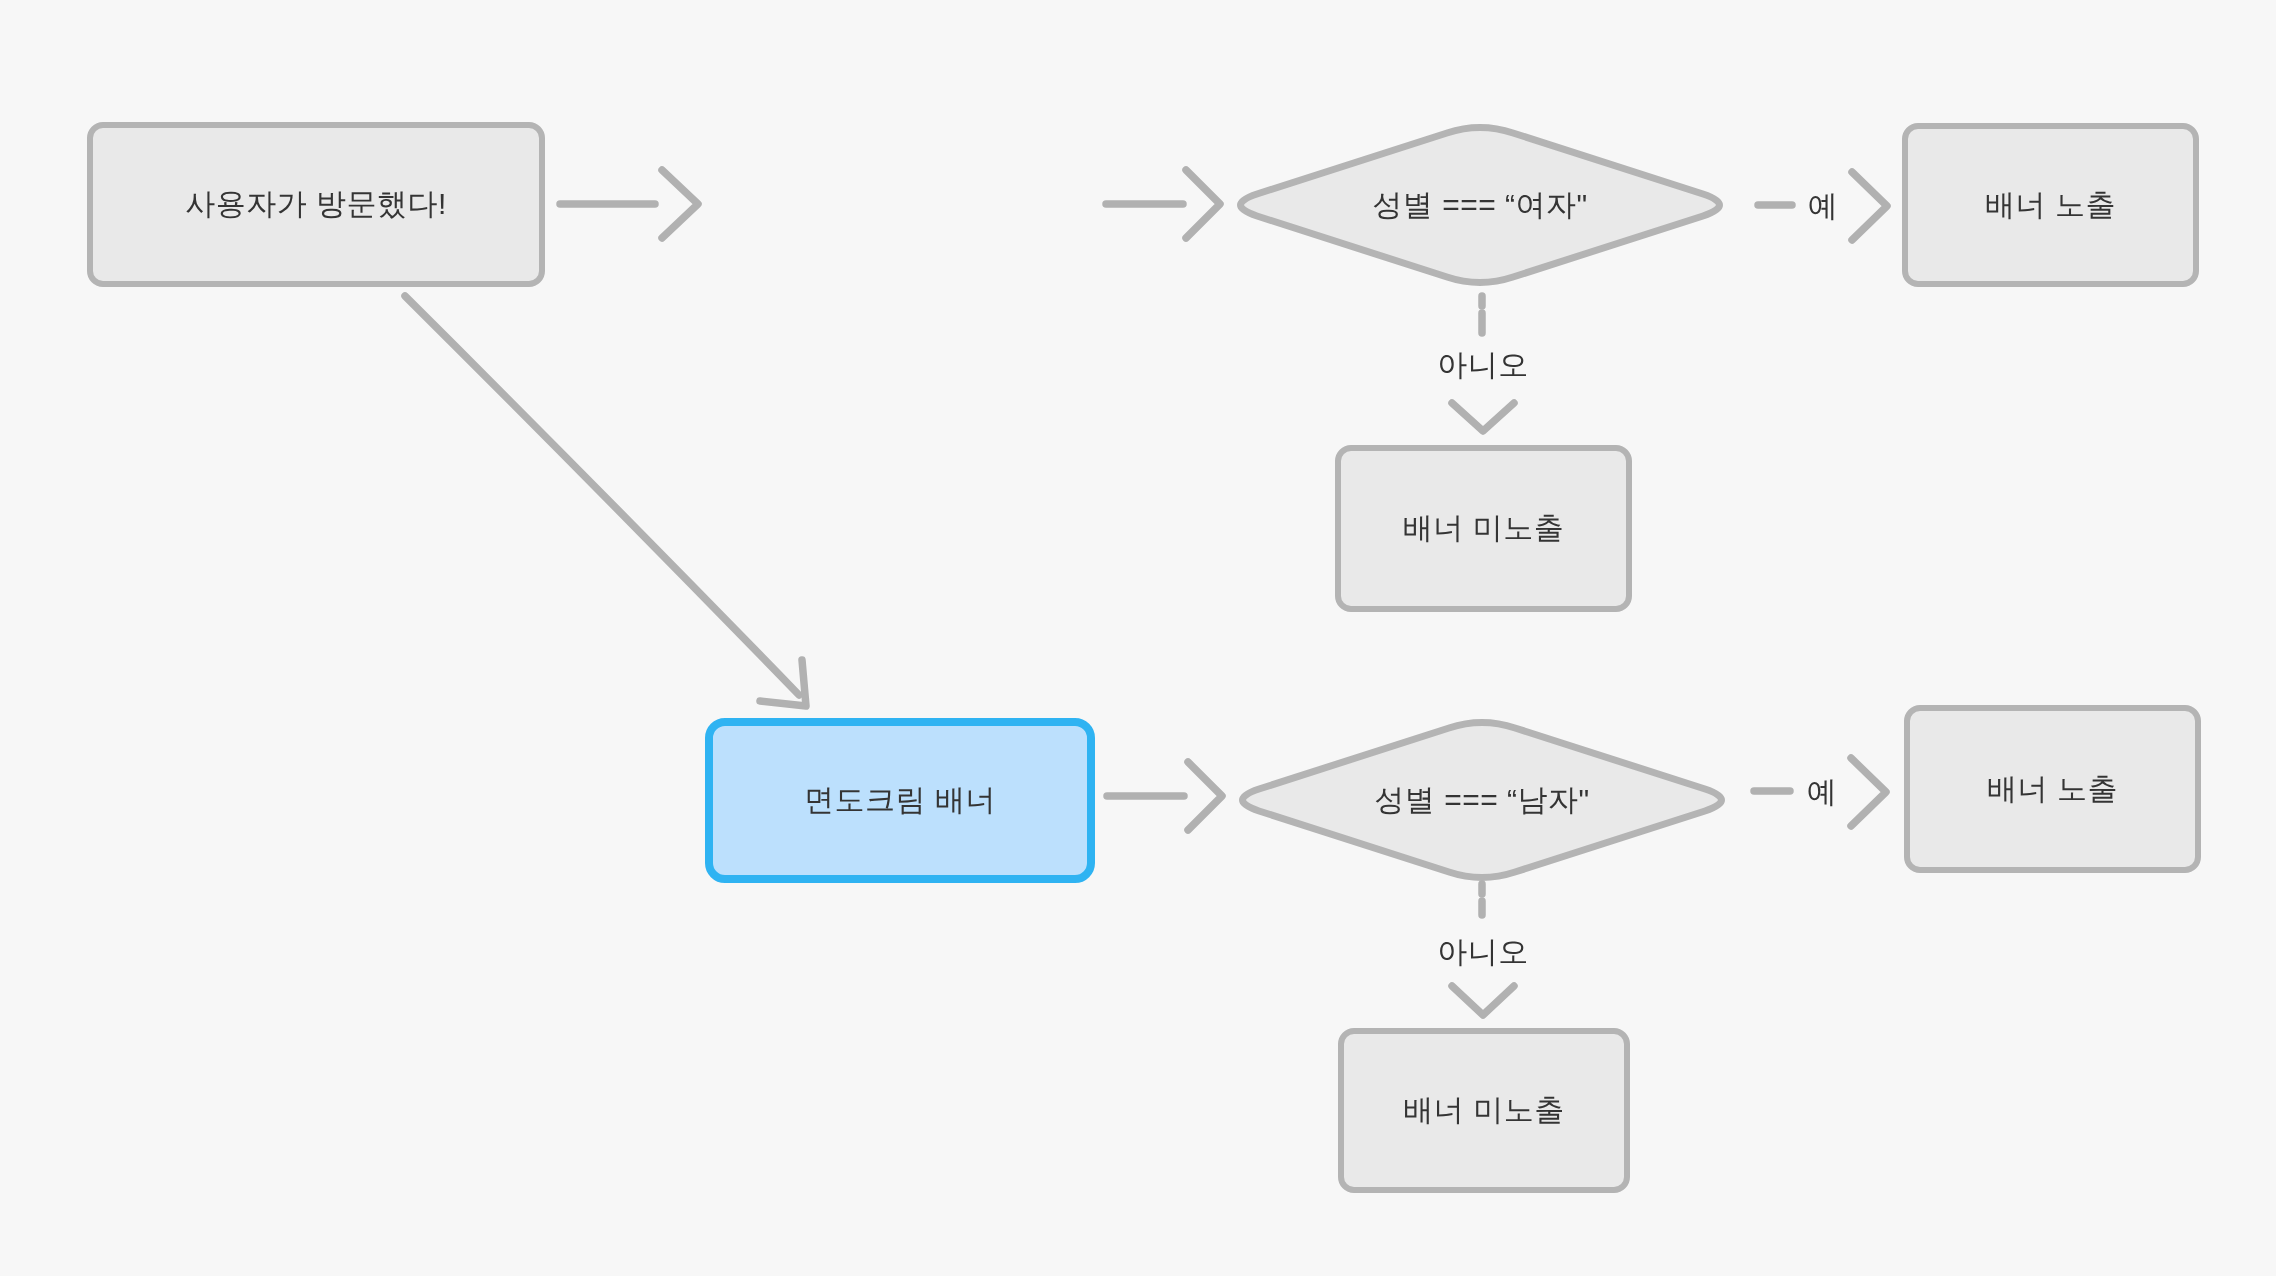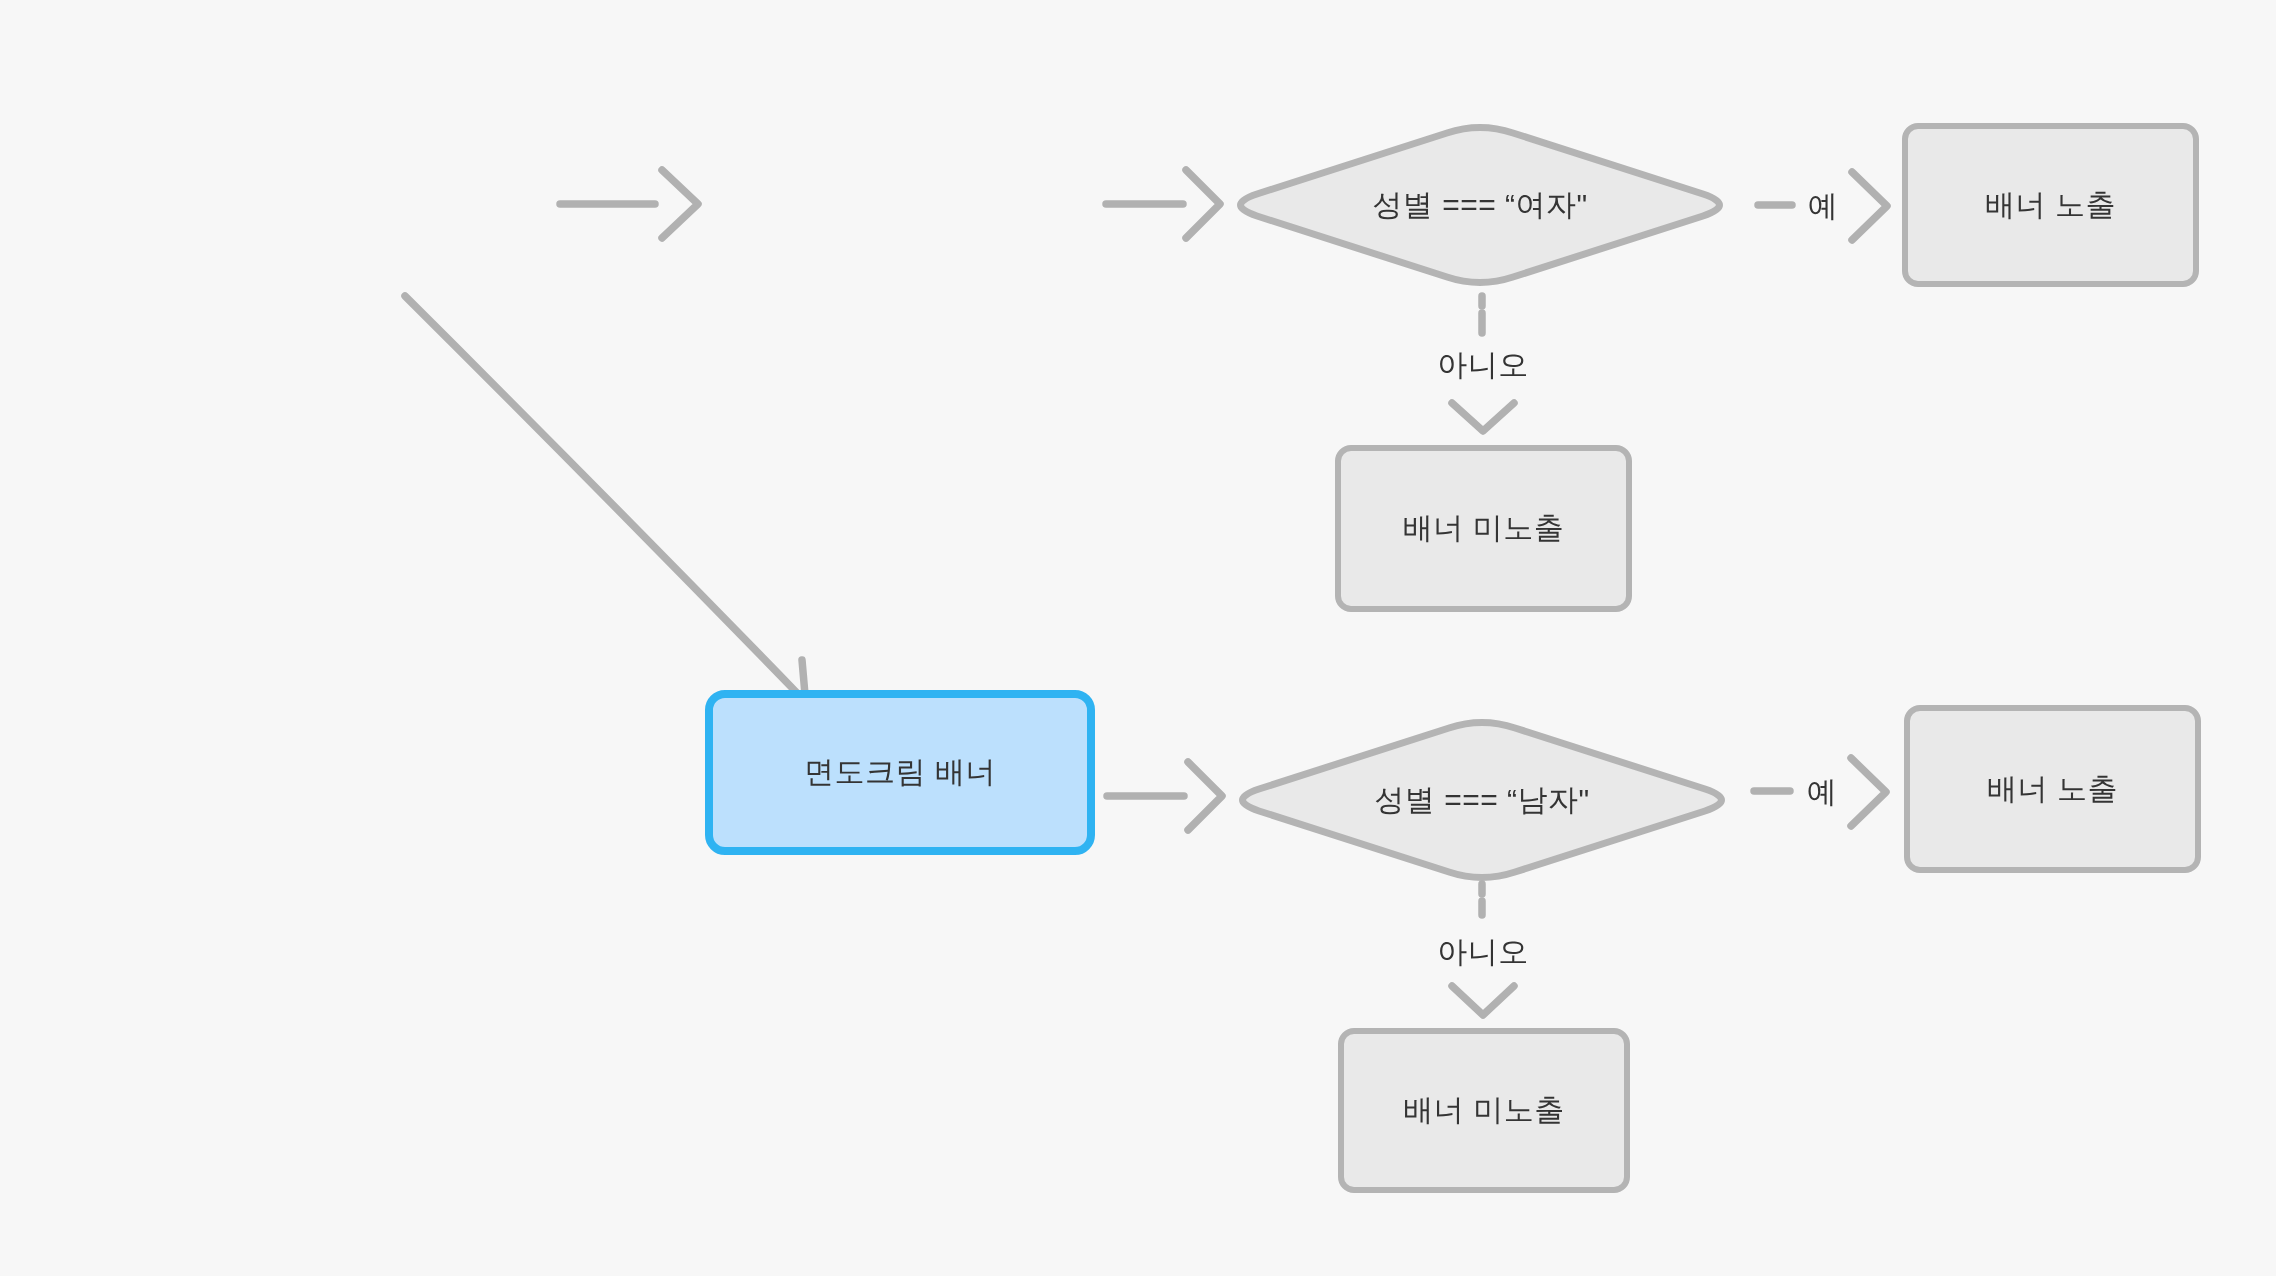--- a/index.html
+++ b/index.html
@@ -61,31 +61,34 @@
     <path class="edge" d="M 1188 762 L 1222 796 L 1188 830"></path>
 
     <path class="edge" d="M 1754 791 L 1790 791"></path>
     <path class="edge" d="M 1851 758 L 1886 792 L 1851 826"></path>
 
     <path class="edge" d="M 1482 884 L 1482 894"></path>
     <path class="edge" d="M 1482 901 L 1482 915"></path>
     <path class="edge" d="M 1452 986 L 1483 1015 L 1514 986"></path>
   </svg>
 
+  <div class="rect-node" style="left:87px; top:122px; width:458px; height:165px;">
+    <span>사용자가 방문했다!</span>
+  </div>
 
 
   <div class="rect-node" style="left:1902px; top:123px; width:297px; height:164px;">
     <span>배너 노출</span>
   </div>
 
   <div class="rect-node" style="left:1335px; top:445px; width:297px; height:167px;">
     <span>배너 미노출</span>
   </div>
 
-  <div class="rect-node accent-blue" style="left:705px; top:690px; width:390px; height:165px;">
+  <div class="rect-node accent-blue" style="left:705px; top:718px; width:390px; height:165px;">
     <span>면도크림 배너</span>
   </div>
 
   <div class="rect-node" style="left:1904px; top:705px; width:297px; height:168px;">
     <span>배너 노출</span>
   </div>
 
   <div class="rect-node" style="left:1338px; top:1028px; width:292px; height:165px;">
     <span>배너 미노출</span>
   </div>

